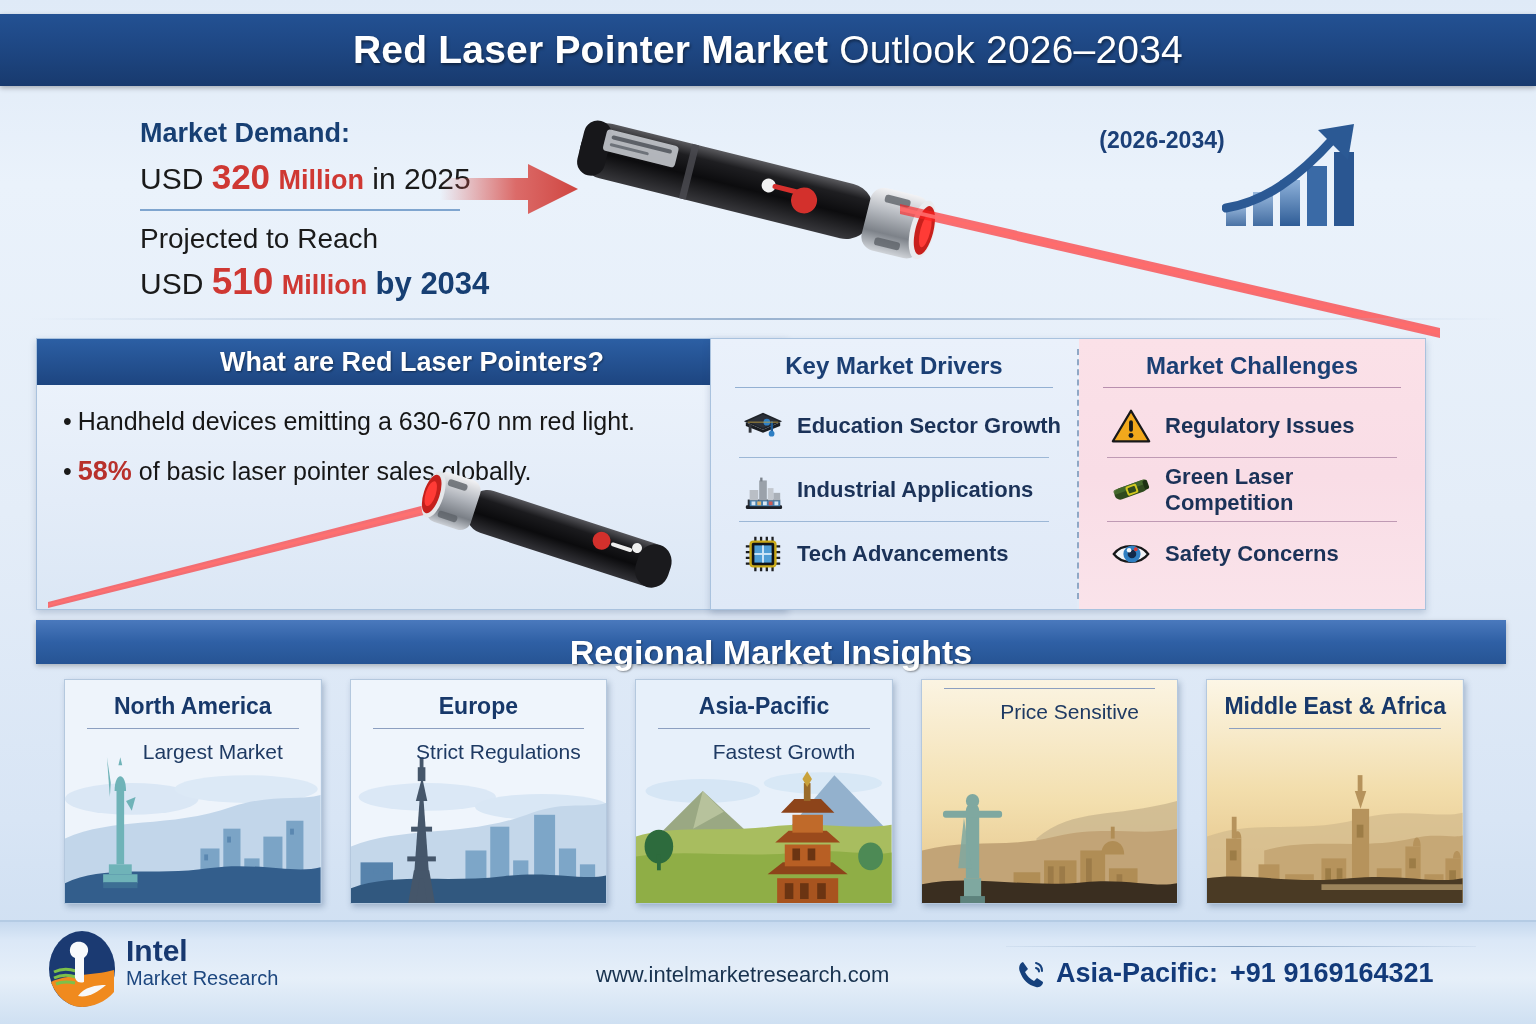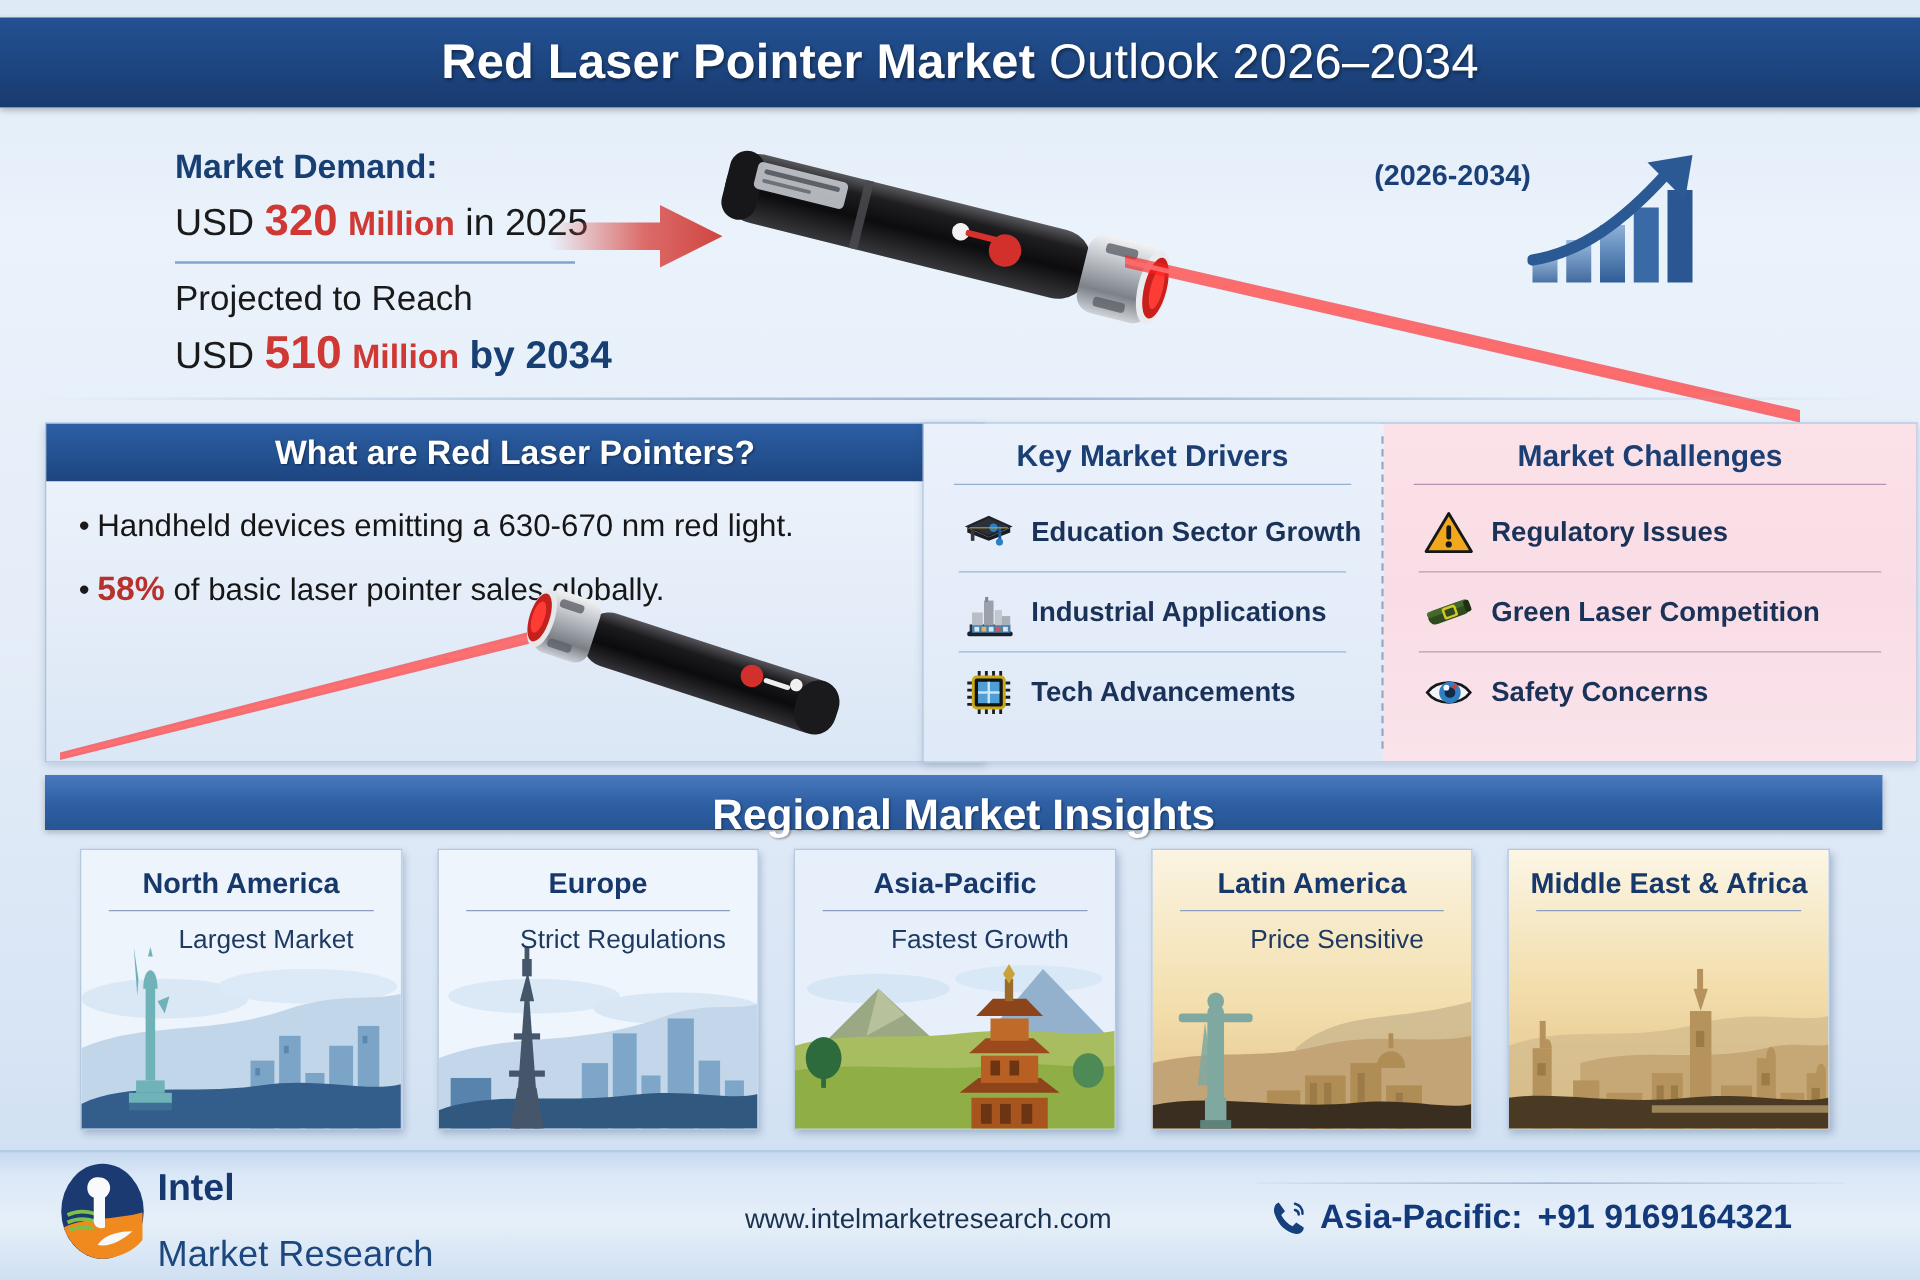--- a/index.html
+++ b/index.html
@@ -63,23 +63,23 @@
     text-shadow:1px 1px 2px rgba(0,0,0,.4); }
   .bullets { padding:22px 0 0 26px; }
   .bullets li { list-style:none; font-size:25px; color:#161616; margin-bottom:20px; }
   .bullets li .dot { color:#1a1a1a; margin-right:6px; }
   .bullets li .hl { color:#b8312c; font-weight:bold; font-size:27px; }
 
   .laser2 { position:absolute; left:380px; top:460px; width:300px; height:135px; }
   .beam2 { position:absolute; left:40px; top:490px; width:420px; height:120px; }
 
   
-  .panelR { position:absolute; left:710px; top:338px; width:796px; height:272px;
+  .panelR { position:absolute; left:710px; top:338px; width:716px; height:272px;
     border:1px solid #a9c2de; box-shadow:0 3px 7px rgba(40,70,110,.22);
-    background:linear-gradient(180deg,#eaf1fb 0%,#e1ebf7 100%); display:flex;margin-left:28px; }
+    background:linear-gradient(180deg,#eaf1fb 0%,#e1ebf7 100%); display:flex; }
   .col { position:relative; }
   .colA { width:366px; background:linear-gradient(180deg,#eaf1fb 0%,#dfe9f7 100%); }
   .vdiv { width:2px; margin:10px 0; border-left:2px dashed #8fa8c6; }
   .colB { flex:1; background:linear-gradient(180deg,#fbe1e8 0%,#f9dde6 50%,#fae3ea 100%); }
   .colhdr { text-align:center; font-size:24px; font-weight:bold; color:#1b3f74;
     padding:13px 0 7px 0; }
   .colA .hrule { height:1px; background:#93b0d2; margin:0 24px 6px 24px; }
   .colB .hrule { height:1px; background:#b88fae; margin:0 24px 6px 24px; }
   .itm { display:flex; align-items:center; height:63px; padding-left:30px; }
   .itm .ico { width:44px; height:44px; margin-right:12px; flex:0 0 44px;
@@ -109,21 +109,21 @@
     color:#1e3a63; padding-top:11px;padding-left:40px; }
   .scene { position:absolute; left:0; top:0; width:100%; height:100%; z-index:1; }
 
   
   .footer { position:absolute; left:0; top:920px; width:1536px; height:104px;
     background:linear-gradient(180deg,#c6d9ef 0%,#dbe8f7 18%,#e6eff9 55%,#cfe0f2 100%);
     border-top:2px solid #b4cbe4; }
   .logo { position:absolute; left:48px; top:930px; width:68px; height:78px; }
   .logotext { position:absolute; left:126px; top:935px; }
   .logotext .l1 { font-size:30px; font-weight:bold; color:#17386f; line-height:1.05; }
-  .logotext .l2 { font-size:29px; color:#1d477f; line-height:1.15;margin-top:21px; }
+  .logotext .l2 { font-size:20px; color:#1d477f; line-height:1.15; }
   .site { position:absolute; left:596px; top:962px; font-size:22px; color:#18324f; }
   .fline { position:absolute; left:1006px; top:946px; width:470px; height:1px;
     background:linear-gradient(90deg,rgba(120,150,185,.1),#8fa9c6,rgba(120,150,185,.1)); }
   .phone { position:absolute; left:1016px; top:958px; display:flex; align-items:center; }
   .phone .picon { width:30px; height:30px; margin-right:10px; }
   .phone .ptxt { font-size:27px; font-weight:bold; color:#123a7a; white-space:nowrap; }
 </style>
 </head>
 <body>
 
@@ -540,21 +540,20 @@
         <path d="M0 206 C50 196 110 210 170 204 C215 200 246 210 268 205 L268 225 L0 225 Z" fill="#3a2e20"></path>
         <g fill="#7fa8a0">
           <rect x="44" y="200" width="18" height="22"></rect>
           <path d="M46 200 L46 132 C46 122 60 122 60 132 L60 200 Z"></path>
           <circle cx="53" cy="122" r="7"></circle>
           <rect x="22" y="132" width="62" height="7" rx="3"></rect>
           <path d="M44 139 L38 190 L52 190 Z" opacity=".85"></path>
         </g>
         <rect x="40" y="218" width="26" height="7" fill="#5e837d"></rect>
       </svg>
-      <div class="ctitle">Latin America</div>
       <div class="crule"></div>
       <div class="csub">Price Sensitive</div>
     </div>
 
     <div class="card">
       <svg class="scene" viewBox="0 0 268 225" preserveAspectRatio="none">
         <defs>
             <linearGradient id="warm2" x1="0" y1="0" x2="0" y2="1">
           <stop offset="0" stop-color="#fcf6e6"></stop>
               <stop offset="0.5" stop-color="#f2ddab"></stop>

